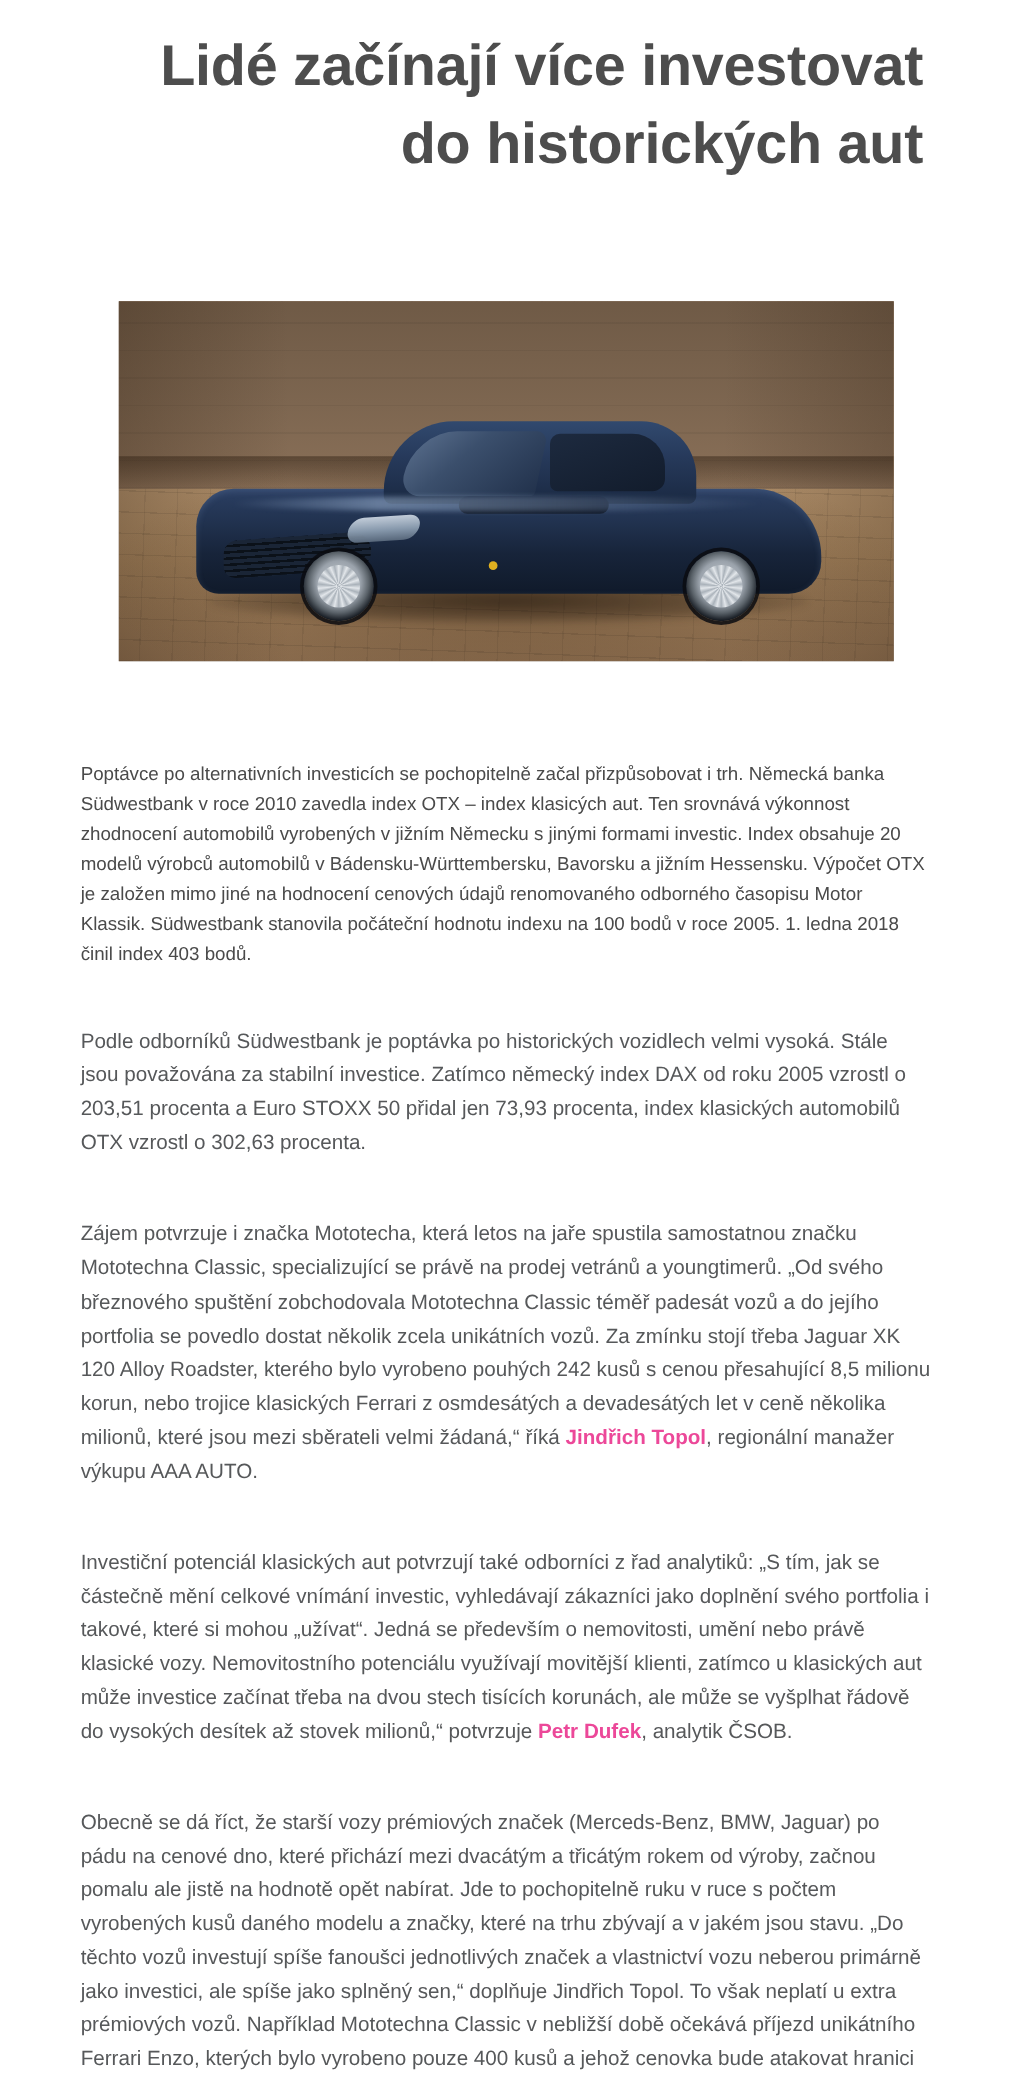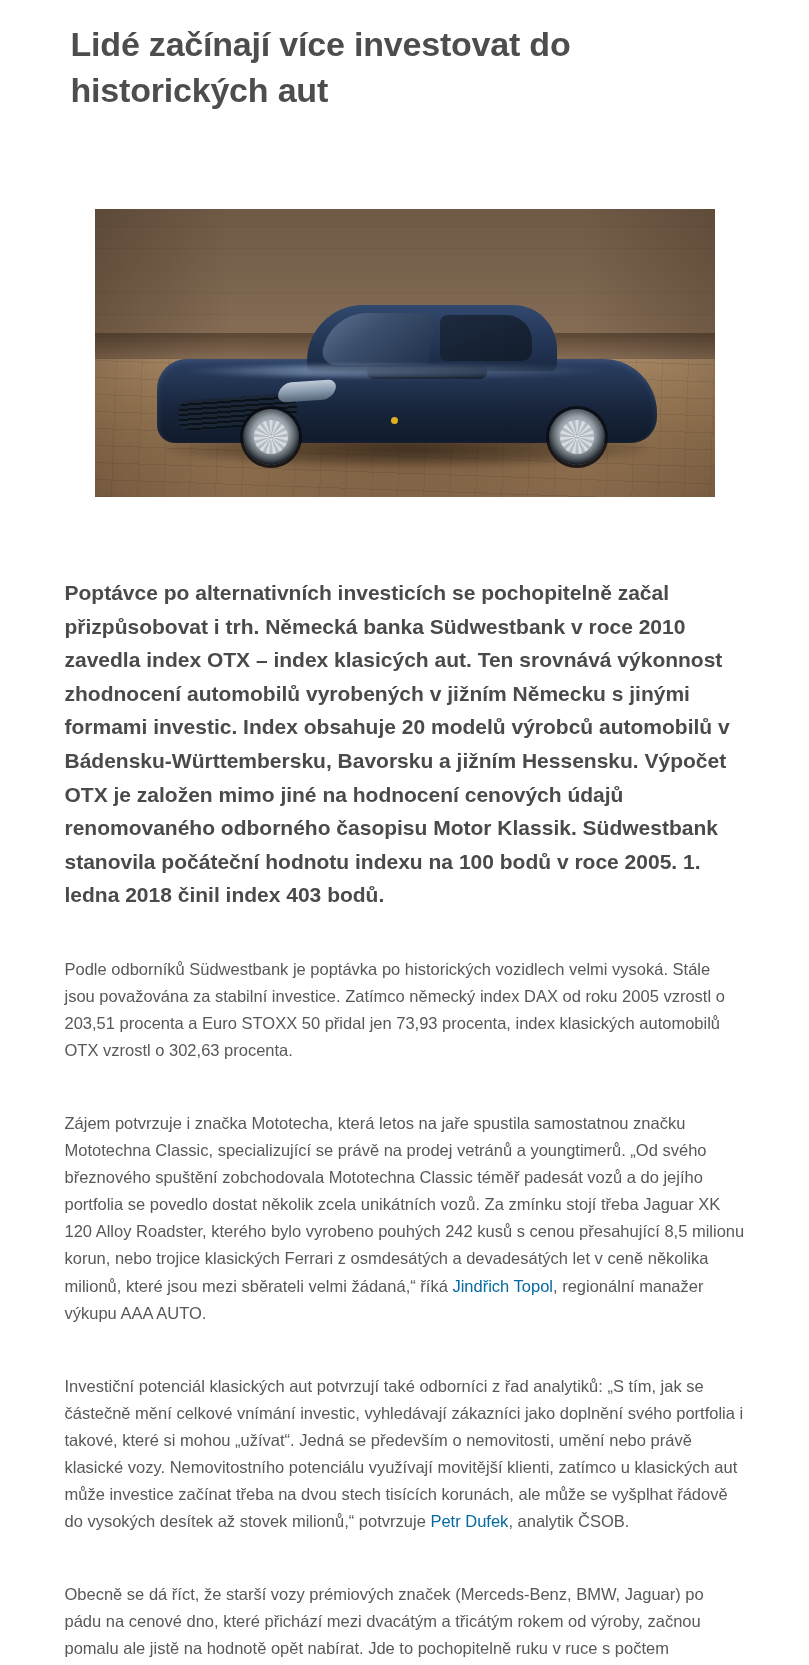--- a/index.html
+++ b/index.html
@@ -22,25 +22,25 @@
     position: relative;
   }
   .article {
     width: 680px;
     margin: 0 auto;
     box-sizing: border-box;
   }
 
   
   .headline {
-    font-size: 34px;
+    font-size: 46px;
     line-height: 1.34;
     font-weight: 700;
     color: #4d4d4d;
-    text-align: left;
+    text-align: right;
     margin: 22px 0 3px 0;
     padding: 0 6px;
     letter-spacing: -0.2px;
   }
 
   
   .hero-wrap {
     margin-top: 96px;
     margin-bottom: 0;
     display: flex;
@@ -214,34 +214,34 @@
     position: absolute;
     left: 234px; top: 112px;
     width: 7px; height: 7px;
     border-radius: 50%;
     background: #e0b020;
   }
 
   
   .lead {
     margin: 79px 0 0 0;
-    font-size: 21px;
+    font-size: 15px;
     line-height: 1.60;
-    font-weight: 700;
+    font-weight: 400;
     color: #4a4a4a;
   }
   p.para {
     margin: 44px 0 0 0;
     font-size: 16.5px;
     line-height: 1.64;
     font-weight: 400;
     color: #56585a;
   }
   p.para.gap-big { margin-top: 46px; }
-  p.para b, .lead b { font-weight: 400; color: #0369a1; }
+  p.para b, .lead b { font-weight: 700; color: #ec4899; }
 </style>
 </head>
 <body>
 
 <div class="page">
   <div class="article">
 
     <h1 class="headline">Lidé začínají více investovat do historických aut</h1>
 
     <div class="hero-wrap">

